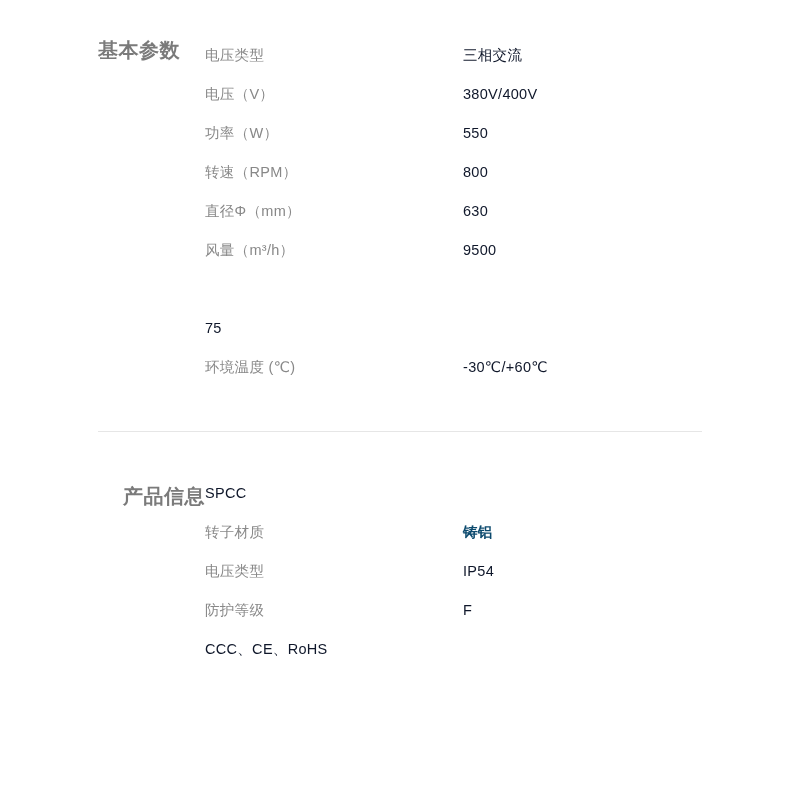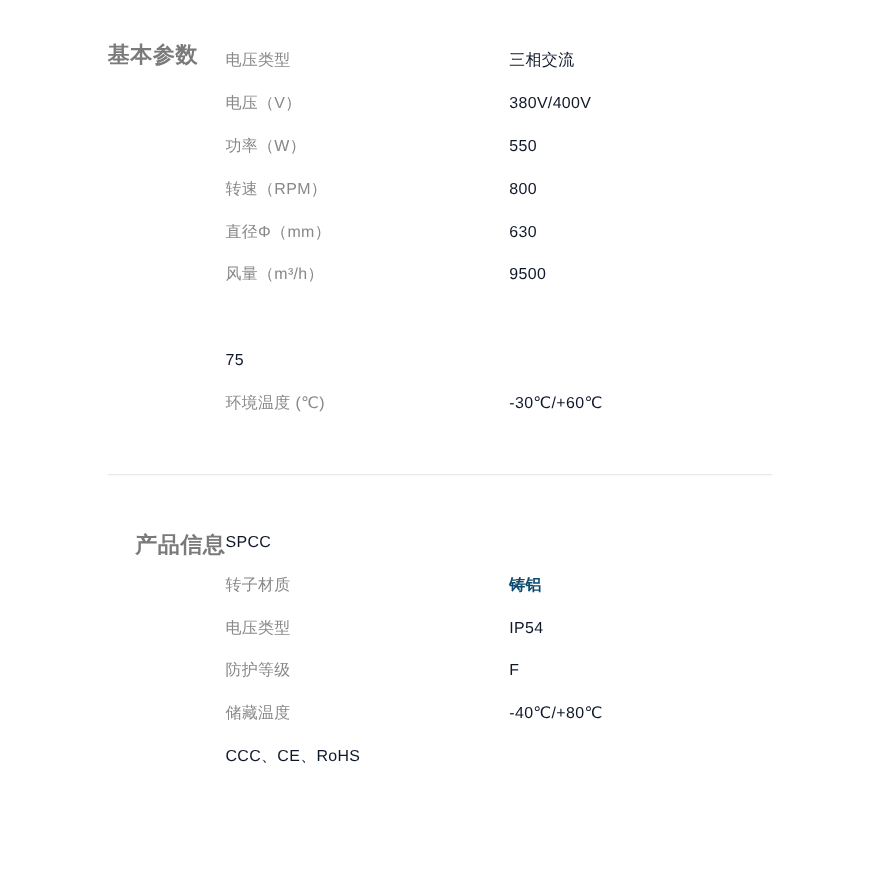--- a/index.html
+++ b/index.html
@@ -141,23 +141,19 @@
       </div>
       <div class="spec-row">
         <div class="spec-label">电压类型</div>
         <div class="spec-value">IP54</div>
       </div>
       <div class="spec-row">
         <div class="spec-label">防护等级</div>
         <div class="spec-value">F</div>
       </div>
       <div class="spec-row">
-        <div class="spec-label">储藏温度</div>
-        <div class="spec-value">-40℃/+80℃</div>
-      </div>
-      <div class="spec-row">
         <div class="spec-value">CCC、CE、RoHS</div>
       </div>
 
     </div>
   </div>
 
 </div>
 
 </body></html>

